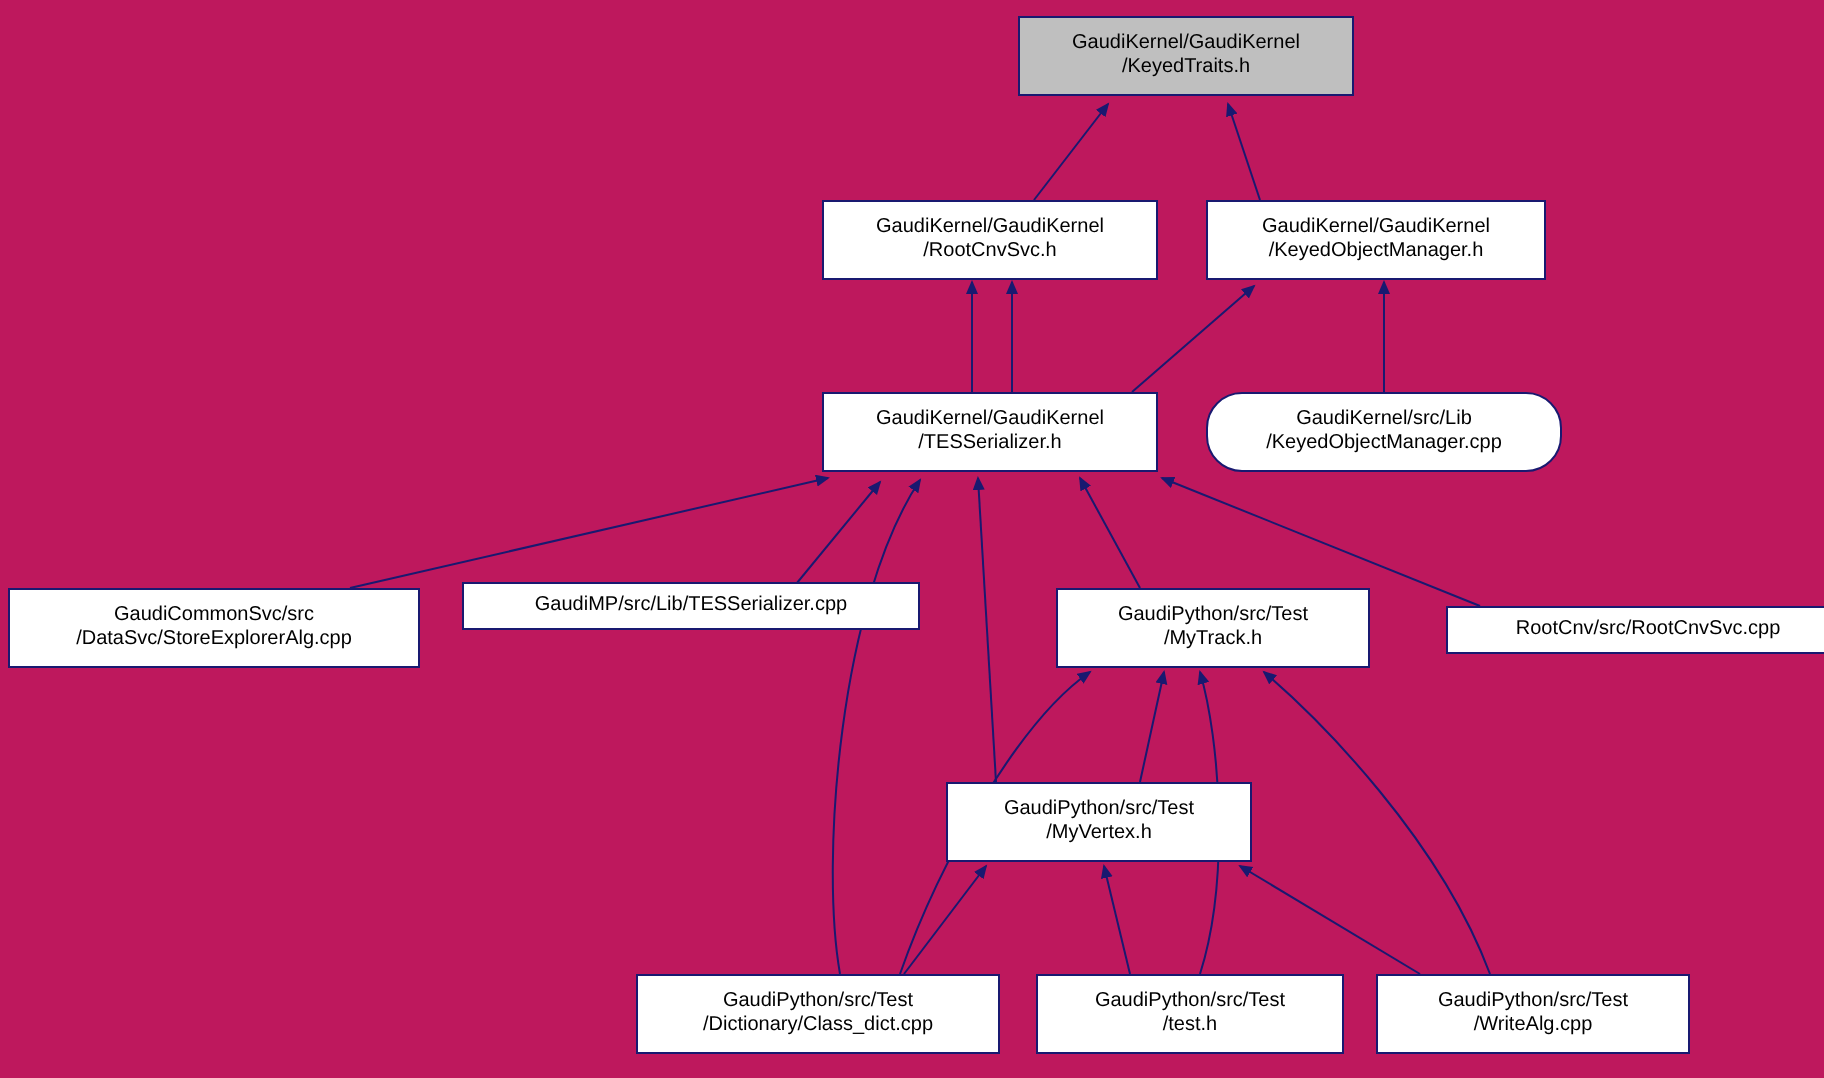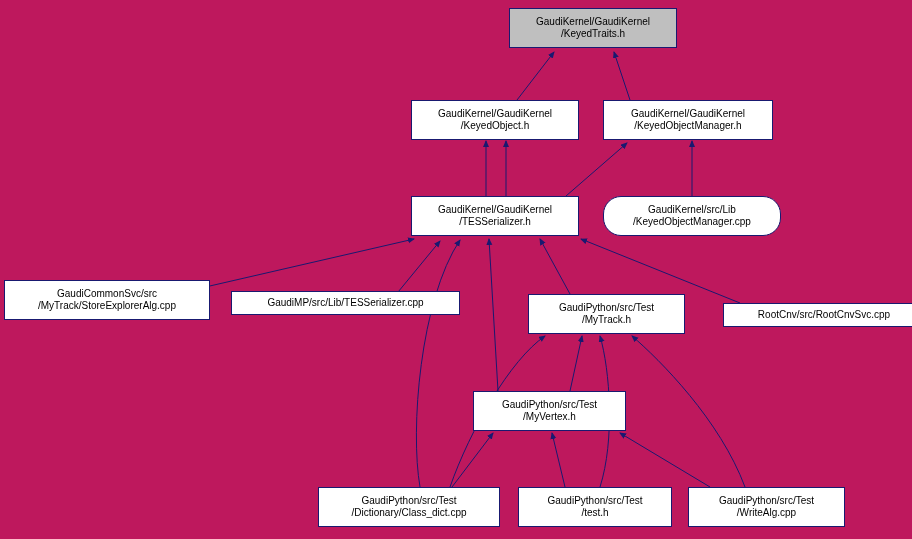--- a/index.html
+++ b/index.html
@@ -75,25 +75,25 @@
         <path d="M 420 487 C 410 430, 420 300, 460 240" fill="none" stroke="#191970" stroke-width="1" marker-end="url(#arrow)"></path>
         <path d="M 450 487 C 470 430, 510 360, 545 336" fill="none" stroke="#191970" stroke-width="1" marker-end="url(#arrow)"></path>
         <path d="M 565 487 L 552 433" fill="none" stroke="#191970" stroke-width="1" marker-end="url(#arrow)"></path>
         <path d="M 600 487 C 615 440, 610 370, 600 336" fill="none" stroke="#191970" stroke-width="1" marker-end="url(#arrow)"></path>
         <path d="M 710 487 L 620 433" fill="none" stroke="#191970" stroke-width="1" marker-end="url(#arrow)"></path>
         <path d="M 745 487 C 720 420, 660 360, 632 336" fill="none" stroke="#191970" stroke-width="1" marker-end="url(#arrow)"></path>
       </g>
   </svg>
   <div id="nodes">
       <div class="node root" style="left: 509px; top: 8px; width: 168px; height: 40px;"><span class="line">GaudiKernel/GaudiKernel</span><span class="line">/KeyedTraits.h</span></div>
-      <div class="node" style="left: 411px; top: 100px; width: 168px; height: 40px;"><span class="line">GaudiKernel/GaudiKernel</span><span class="line">/KeyedObject.h</span></div>
+      <div class="node" style="left: 411px; top: 100px; width: 168px; height: 40px;"><span class="line">GaudiKernel/GaudiKernel</span><span class="line">/RootCnvSvc.h</span></div>
       <div class="node" style="left: 603px; top: 100px; width: 170px; height: 40px;"><span class="line">GaudiKernel/GaudiKernel</span><span class="line">/KeyedObjectManager.h</span></div>
       <div class="node" style="left: 411px; top: 196px; width: 168px; height: 40px;"><span class="line">GaudiKernel/GaudiKernel</span><span class="line">/TESSerializer.h</span></div>
       <div class="node" style="left: 603px; top: 196px; width: 178px; height: 40px; border-radius: 18px;"><span class="line">GaudiKernel/src/Lib</span><span class="line">/KeyedObjectManager.cpp</span></div>
-      <div class="node" style="left: 4px; top: 280px; width: 206px; height: 40px;"><span class="line">GaudiCommonSvc/src</span><span class="line">/MyTrack/StoreExplorerAlg.cpp</span></div>
+      <div class="node" style="left: 4px; top: 294px; width: 206px; height: 40px;"><span class="line">GaudiCommonSvc/src</span><span class="line">/DataSvc/StoreExplorerAlg.cpp</span></div>
       <div class="node" style="left: 231px; top: 291px; width: 229px; height: 24px;"><span class="line">GaudiMP/src/Lib/TESSerializer.cpp</span></div>
       <div class="node" style="left: 528px; top: 294px; width: 157px; height: 40px;"><span class="line">GaudiPython/src/Test</span><span class="line">/MyTrack.h</span></div>
       <div class="node" style="left: 706px; top: 303px; width: 202px; height: 24px; margin-left: 17px;"><span class="line">RootCnv/src/RootCnvSvc.cpp</span></div>
       <div class="node" style="left: 473px; top: 391px; width: 153px; height: 40px;"><span class="line">GaudiPython/src/Test</span><span class="line">/MyVertex.h</span></div>
       <div class="node" style="left: 318px; top: 487px; width: 182px; height: 40px;"><span class="line">GaudiPython/src/Test</span><span class="line">/Dictionary/Class_dict.cpp</span></div>
       <div class="node" style="left: 518px; top: 487px; width: 154px; height: 40px;"><span class="line">GaudiPython/src/Test</span><span class="line">/test.h</span></div>
       <div class="node" style="left: 688px; top: 487px; width: 157px; height: 40px;"><span class="line">GaudiPython/src/Test</span><span class="line">/WriteAlg.cpp</span></div>
     </div>
 </div>
 

